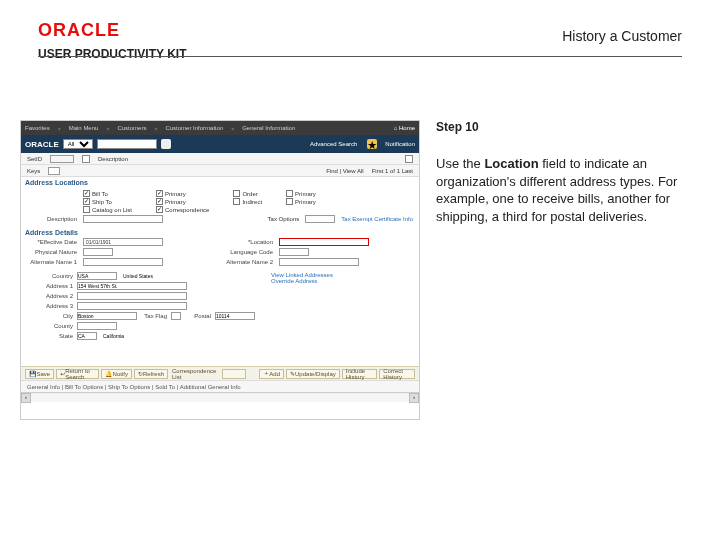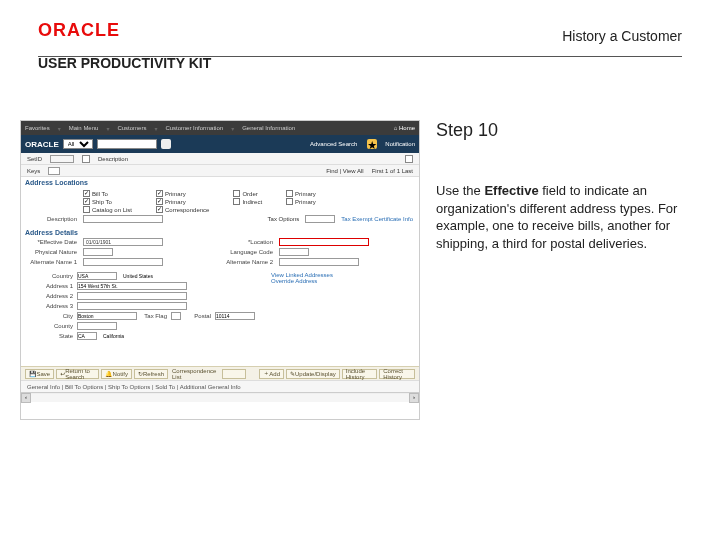--- a/index.html
+++ b/index.html
@@ -1,20 +1,20 @@
 <!DOCTYPE html>
 <html><head>
 <meta charset="utf-8">
 <style>
   * { box-sizing: border-box; margin: 0; padding: 0; }
   body { font-family: Arial, Helvetica, sans-serif; font-size: 11px; background: #fff; width:720px; height:540px; overflow:hidden; position:relative;}
   .page { width:720px; height:412px; position:relative; }
   .header { position:absolute; top:20px; left:38px; right:38px; height:40px; }
   .logo-red { color:#e80b0b; font-weight:bold; font-size:18px; letter-spacing:1px;}
-  .logo-sub { font-size:14px; color:#222; font-weight:bold; margin-top:14px;}
+  .logo-sub { font-size:12px; color:#222; font-weight:bold; margin-top:6px;}
   .hr { position:absolute; left:38px; right:38px; top:56px; height:1px; background:#555;}
   .title-right { position:absolute; top:28px; right:38px; font-size:14px; color:#222;}
   .content { position:absolute; top:120px; left:20px; right:20px; bottom:20px; display:flex; gap:12px;}
   .shot { width:400px; height:300px; border:1px solid #ccc; background:#fff; position:relative; overflow:hidden;}
   .shot-top { height:14px; background:#3b3b3b; display:flex; align-items:center; color:#ccc; font-size:6px; padding:0 4px; gap:8px;}
   .shot-top .sep { color:#666;}
   .shot-home { margin-left:auto; color:#fff;}
   .oracle-bar { height:18px; background:#1b3a57; display:flex; align-items:center; padding:0 4px; gap:4px;}
   .oracle-bar .ologo { color:#fff; font-weight:bold; font-size:8px;}
   .oracle-bar .sel { background:#fff; border:1px solid #888; font-size:6px; height:10px; width:30px;}
@@ -47,21 +47,21 @@
   .addr-row .ai { border:1px solid #999; background:#fff; height:8px; width:110px;}
   .addr-row .ai.sm { width:40px;}
   .blue-side { color:#2b6fb5; font-size:6px; margin-left:6px;}
   .bot-tool { height:14px; background:#f4f1e6; border-top:1px solid #d6cfb0; display:flex; align-items:center; gap:2px; padding:0 4px;}
   .bot-tool .btn { border:1px solid #c7bf9a; background:#f9f6ea; font-size:6px; color:#5a5130; padding:0 3px; height:10px; display:flex; align-items:center;}
   .status { height:12px; background:#f6f6f6; border-top:1px solid #ddd; font-size:6px; color:#555; padding:1px 6px; display:flex; align-items:center;}
   .scrollbar { height:10px; background:#efefef; border-top:1px solid #ccc; display:flex; align-items:center;}
   .scrollbar .arrow { width:10px; height:10px; background:#ddd; border:1px solid #bbb; font-size:6px; text-align:center;}
   .scrollbar .track { flex:1; height:8px; background:#f5f5f5;}
   .instr { flex:1; padding:0 4px; font-size:13px; color:#222;}
-  .instr .step { font-size:18px; margin-bottom:41px;}
+  .instr .step { font-size:12px; margin-bottom:21px;font-weight:bold;}
   .instr p { line-height:1.35;}
 </style>
 </head>
 <body>
 <div class="page">
 
 <div class="header">
   <div class="logo-red">ORACLE</div>
   <div class="logo-sub">USER PRODUCTIVITY KIT</div>
 </div>
@@ -277,19 +277,19 @@
       <div class="arrow">‹</div>
       <div class="track"></div>
       <div class="arrow">›</div>
     </div>
   </div>
 
   <div class="instr">
     <div class="step">Step 10</div>
     <p>
       <span>Use the </span>
-      <b>Effective</b>
+      <b>Location</b>
       <span> field to indicate an organization's different address types. For example, one to receive bills, another for shipping, a third for postal deliveries.</span>
     </p>
   </div>
 </div>
 
 </div>
 
 </body></html>

